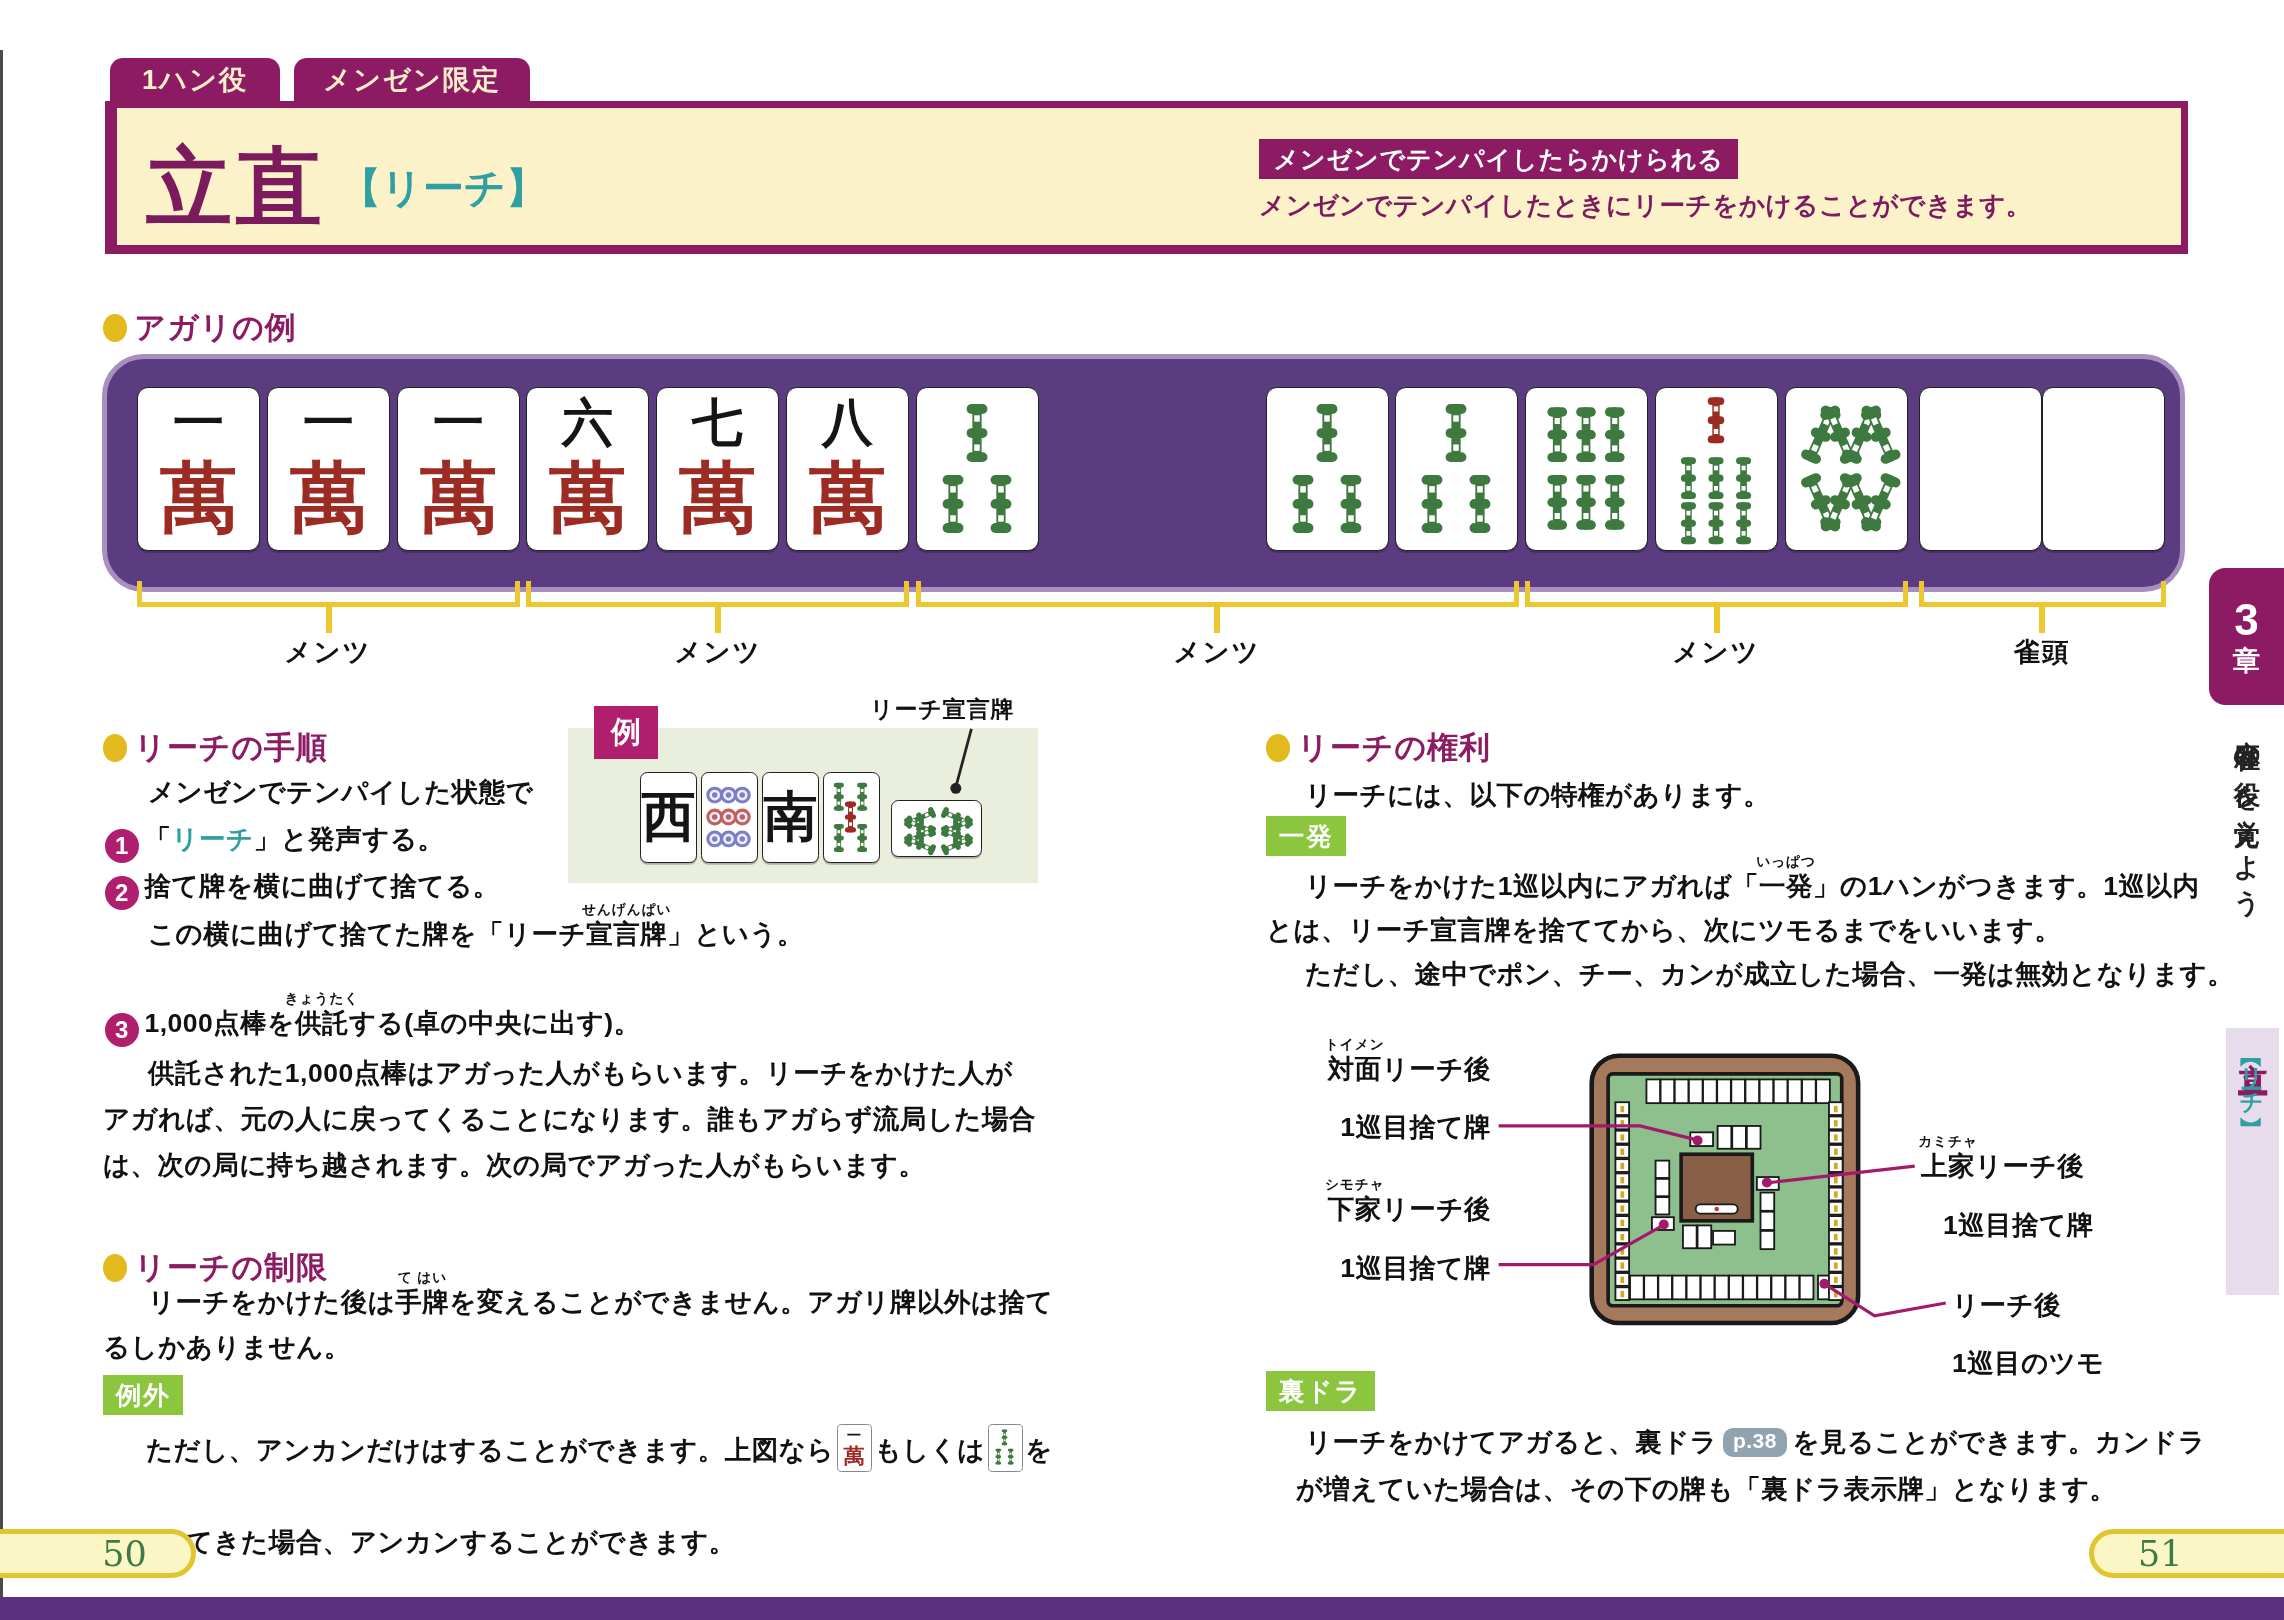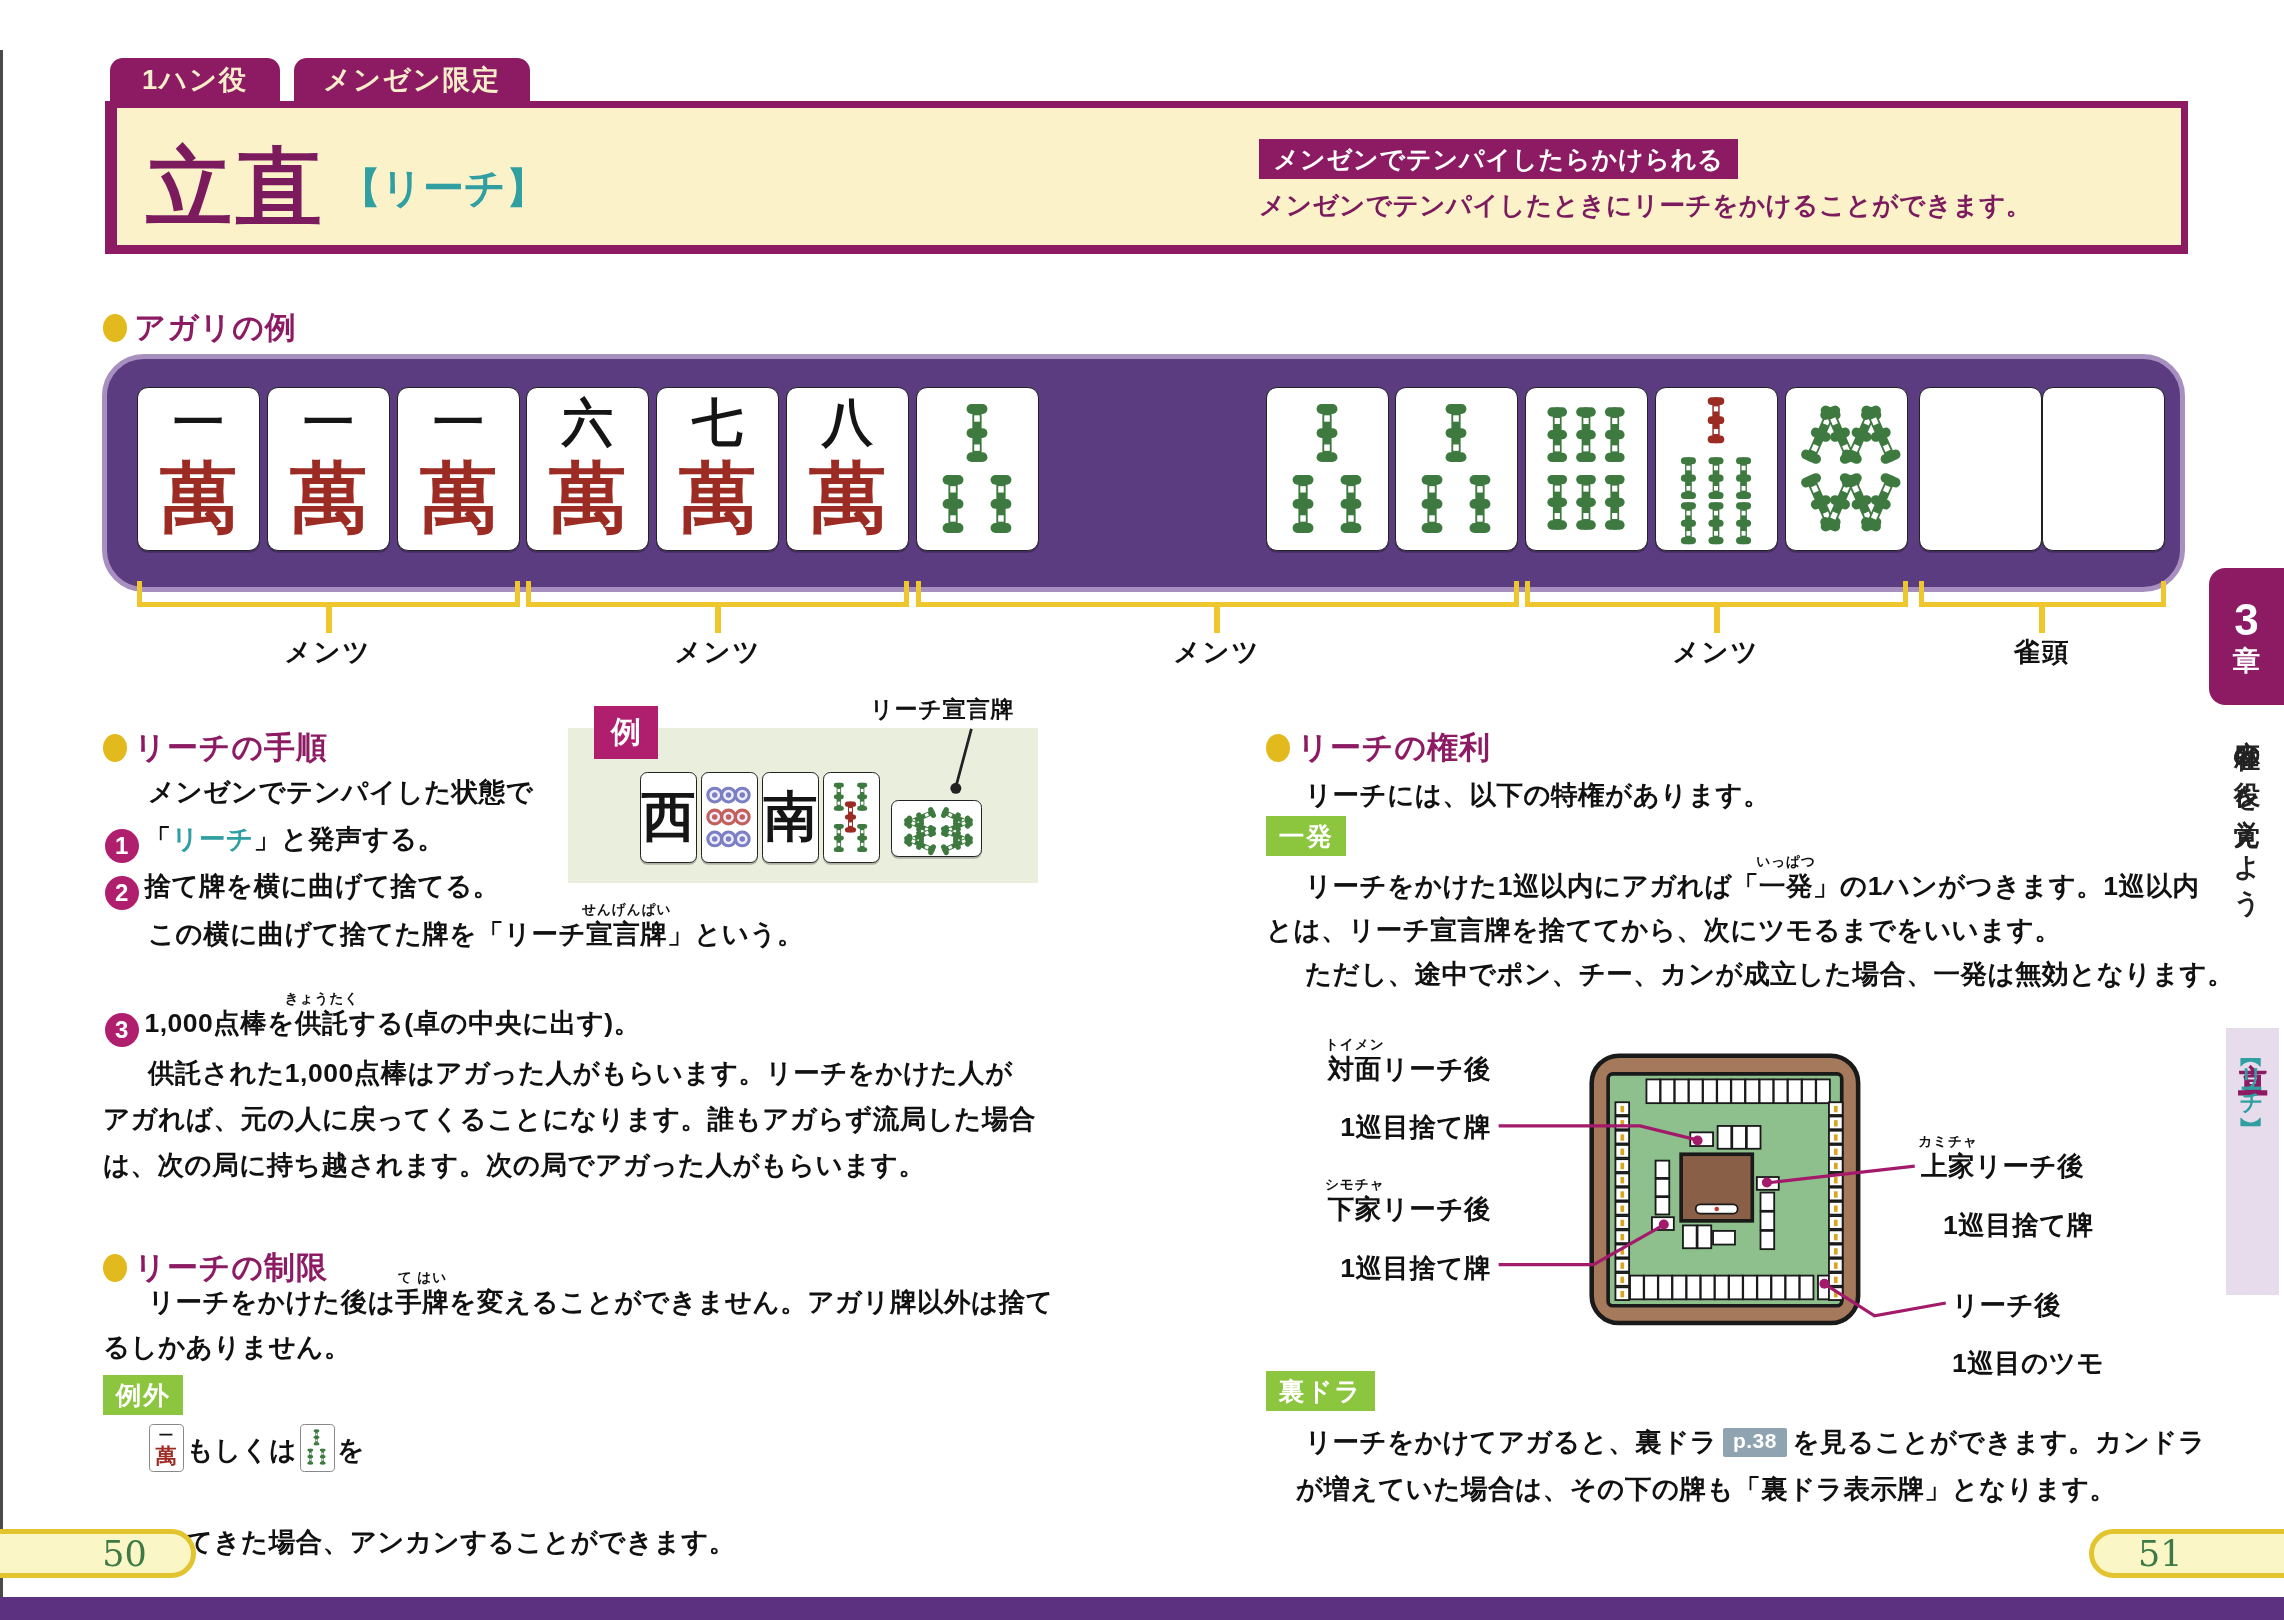--- a/index.html
+++ b/index.html
@@ -37,21 +37,21 @@
   .gbadge{position:absolute;height:40px;background:var(--green);color:#fff;font-size:25.6px;font-weight:800;display:flex;align-items:center;padding:0 12.8px;letter-spacing:1.8px}
   .exbox{position:absolute;left:568px;top:728px;width:470px;height:155px;background:#e9eedd}
   .exlabel{position:absolute;left:594px;top:706px;width:64px;height:53px;background:var(--magenta);color:#fff;font-size:30px;font-weight:800;display:flex;align-items:center;justify-content:center}
   .excaption{position:absolute;left:870px;top:694px;font-size:23px;font-weight:700;color:#111;letter-spacing:0.9px}
   .minitile{display:inline-block;width:35px;height:48px;background:#fff;border:1.8px solid #888;border-radius:4.6px;vertical-align:-12.8px;margin:0 2.7px;position:relative;overflow:hidden}
   .minitile .man-face .num{font-size:14.6px;line-height:16.4px;margin-top:1.8px}
   .minitile .man-face .moji{font-size:22px;line-height:24px}
   .rot-wrap{position:absolute;overflow:visible}
   .rot-inner{position:absolute;left:50%;top:50%;transform:translate(-50%,-50%) rotate(90deg)}
   .dlabel{position:absolute;white-space:nowrap;font-size:26.5px;font-weight:600;color:#111;letter-spacing:0.5px}
-  .pref{display:inline-block;background:var(--pref);color:#fff;font-size:21px;font-weight:800;border-radius:2px;padding:1.8px 10px 3.7px;vertical-align:2.7px;margin:0 5.5px}
+  .pref{display:inline-block;background:var(--pref);color:#fff;font-size:21px;font-weight:800;border-radius:10px;padding:1.8px 10px 3.7px;vertical-align:2.7px;margin:0 5.5px}
   .pagecap{position:absolute;top:1529px;height:49px;background:var(--pcap);border:5.5px solid var(--pborder);color:var(--pgreen);font-family:"DejaVu Serif","Liberation Serif",serif;font-size:35px;display:flex;align-items:center}
   .sidetab{position:absolute;left:2209px;top:568px;width:75px;height:137px;background:var(--purple);border-radius:16.4px 0 0 16.4px;color:#fff;display:flex;flex-direction:column;align-items:center;justify-content:center}
   .sidetab .n{font-size:44px;font-weight:700;line-height:48px}
   .sidetab .s{font-size:27.4px;font-weight:700;line-height:33px}
   .vtext{position:absolute;writing-mode:vertical-rl;letter-spacing:3.7px}
   .curbox{position:absolute;left:2226px;top:1028px;width:53px;height:267px;background:#e6dceb;display:flex;flex-direction:column;align-items:center;padding-top:11px}
   .curbox .a{writing-mode:vertical-rl;font-size:30px;font-weight:800;color:var(--purple);letter-spacing:3.7px}
   .curbox .b{writing-mode:vertical-rl;font-size:23px;font-weight:700;color:var(--teal);margin-top:3.7px}
   .bottombar{position:absolute;left:0;top:1597px;width:2284px;height:24px;background:var(--bottombar)}
   .edgeline{position:absolute;left:0;top:50px;width:2.7px;height:1547px;background:#4a4a4a}
@@ -541,21 +541,21 @@
   </div>
 <svg style="left:868px;top:694px" width="183" height="119" viewBox="950 760 200 130">
   <line x1="1063" y1="798" x2="1047" y2="858" stroke="#222" stroke-width="3"></line>
   <circle cx="1046" cy="863" r="6" fill="#222"></circle>
 </svg>
 
 <div class="h" style="left:103px;top:1247px"><span class="bullet"></span><span>リーチの制限</span></div>
 <div class="ln" style="left:148px;top:1284px"><span>リーチをかけた後は</span><span class="fg"><span class="rt">て はい</span><span>手牌</span></span><span>を変えることができません。アガリ牌以外は捨て</span></div>
 <div class="ln" style="left:103px;top:1329px">るしかありません。</div>
 <div class="gbadge" style="left:103px;top:1375px">例外</div>
-<div class="ln" style="left:146px;top:1424px"><span class="minitile" id="mini1"><div class="man-face">
+<div class="ln" style="left:146px;top:1424px"><span>ただし、アンカンだけはすることができます。上図なら</span><span class="minitile" id="mini1"><div class="man-face">
         <span class="num" style="font-size:14px;line-height:16.7px">一</span>
         <span class="moji" style="font-size:21px;line-height:24px">萬</span>
       </div></span><span>もしくは</span><span class="minitile" id="mini2"><svg width="31" height="44" viewBox="0 0 34 48" style="position:static">
         <g transform="translate(17 13.440000000000001) rotate(0)" fill="#3e7a40">
           <rect x="-1.3824" y="-8.64" width="2.7648" height="17.28" rx="1.3824"></rect>
           <rect x="-3.1104000000000003" y="-8.64" width="6.2208000000000006" height="2.9376" rx="1.4688"></rect>
           <rect x="-3.1104000000000003" y="-1.4688" width="6.2208000000000006" height="2.9376" rx="1.4688"></rect>
           <rect x="-3.1104000000000003" y="5.702400000000001" width="6.2208000000000006" height="2.9376" rx="1.4688"></rect>
           <rect x="-0.8294400000000001" y="-4.202400000000001" width="1.6588800000000001" height="1.9008" fill="#fff"></rect>
           <rect x="-0.8294400000000001" y="2.3016000000000005" width="1.6588800000000001" height="1.9008" fill="#fff"></rect>

